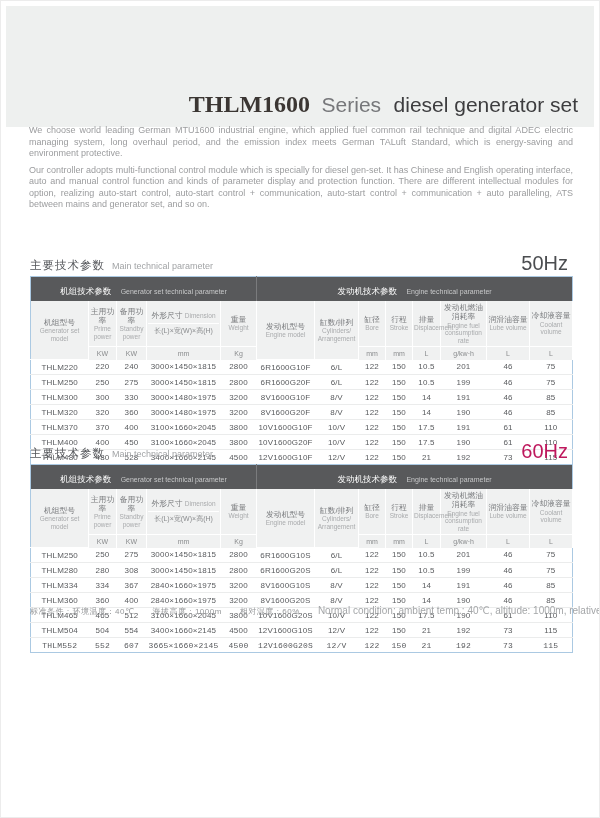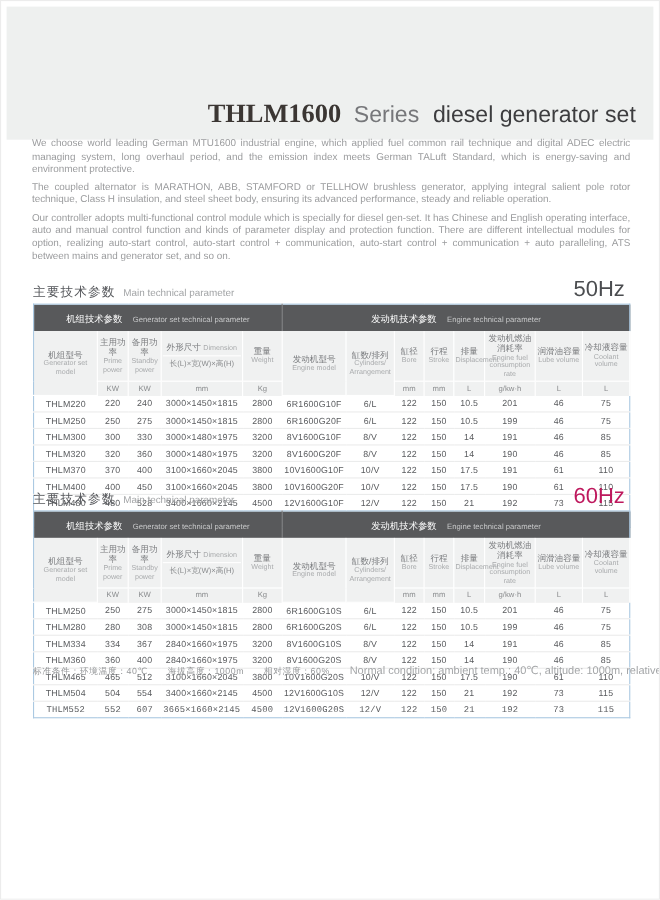--- a/index.html
+++ b/index.html
@@ -87,21 +87,20 @@
   <div class="hero">
     <div class="hero-title">
       <span class="brand">THLM1600</span>
       <span class="series-word">Series</span>
       <span class="product-words">diesel generator set</span>
     </div>
   </div>
 
   <div class="intro">
     <p>We choose world leading German MTU1600 industrial engine, which applied fuel common rail technique and digital ADEC electric managing system, long overhaul period, and the emission index meets German TALuft Standard, which is energy-saving and environment protective.</p>
-    <p>The coupled alternator is MARATHON, ABB, STAMFORD or TELLHOW brushless generator, applying integral salient pole rotor technique, Class H insulation, and steel sheet body, ensuring its advanced performance, steady and reliable operation.</p>
     <p>Our controller adopts multi-functional control module which is specially for diesel gen-set. It has Chinese and English operating interface, auto and manual control function and kinds of parameter display and protection function. There are different intellectual modules for option, realizing auto-start control, auto-start control + communication, auto-start control + communication + auto paralleling, ATS between mains and generator set, and so on.</p>
   </div>
 
   <div class="section section-50">
     <div class="section-titlebar">
       <div class="title-left">
         <span class="sec-title-zh">主要技术参数</span>
         <span class="sec-title-en">Main technical parameter</span>
       </div>
       <span class="freq freq-dark">50Hz</span>

